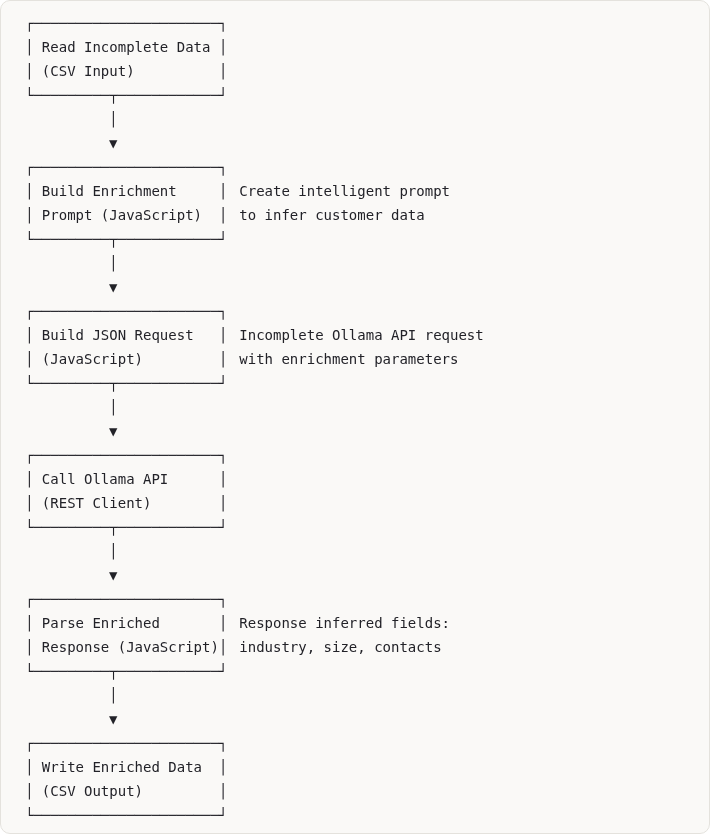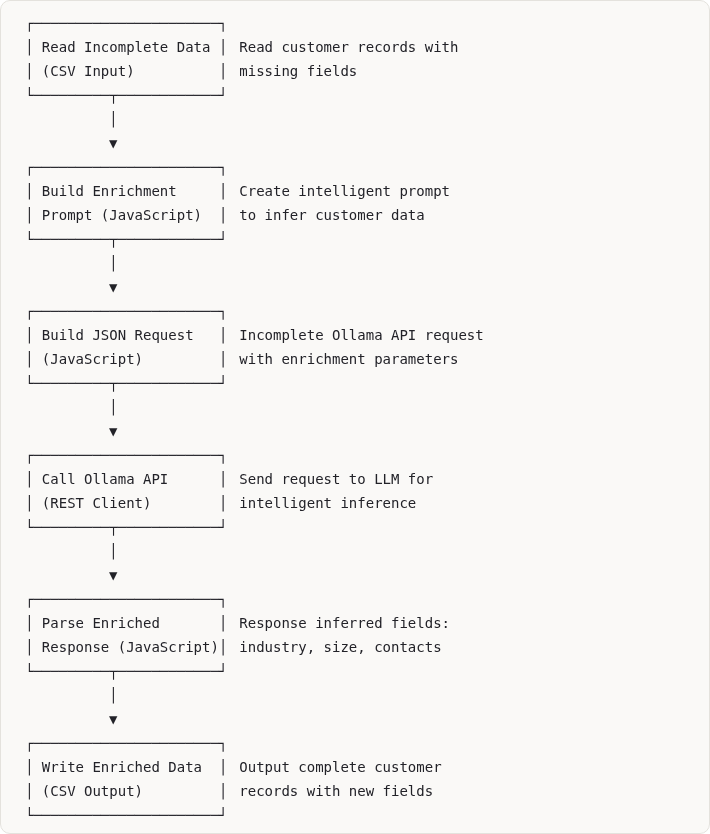--- a/index.html
+++ b/index.html
@@ -35,22 +35,20 @@
 </head>
 <body>
 
 <div class="panel">
   <div id="diagram">
   <div class="step">
     <pre class="box">┌──────────────────────┐
 │ Read Incomplete Data │
 │ (CSV Input)          │
 └─────────┬────────────┘</pre>
-    <pre class="desc">Read customer records with
-missing fields</pre>
   </div>
 
   <div class="connector">
     <div class="glyph-line">│</div>
     <div class="glyph-line">▼</div>
   </div>
 
   <div class="step">
     <pre class="box">┌──────────────────────┐
 │ Build Enrichment     │
@@ -77,22 +75,20 @@
   <div class="connector">
     <div class="glyph-line">│</div>
     <div class="glyph-line">▼</div>
   </div>
 
   <div class="step">
     <pre class="box">┌──────────────────────┐
 │ Call Ollama API      │
 │ (REST Client)        │
 └─────────┬────────────┘</pre>
-    <pre class="desc">Send request to LLM for
-intelligent inference</pre>
   </div>
 
   <div class="connector">
     <div class="glyph-line">│</div>
     <div class="glyph-line">▼</div>
   </div>
 
   <div class="step">
     <pre class="box">┌──────────────────────┐
 │ Parse Enriched       │
@@ -105,17 +101,15 @@
   <div class="connector">
     <div class="glyph-line">│</div>
     <div class="glyph-line">▼</div>
   </div>
 
   <div class="step">
     <pre class="box">┌──────────────────────┐
 │ Write Enriched Data  │
 │ (CSV Output)         │
 └──────────────────────┘</pre>
-    <pre class="desc">Output complete customer
-records with new fields</pre>
   </div>
 </div>
 </div>
 
 </body></html>

